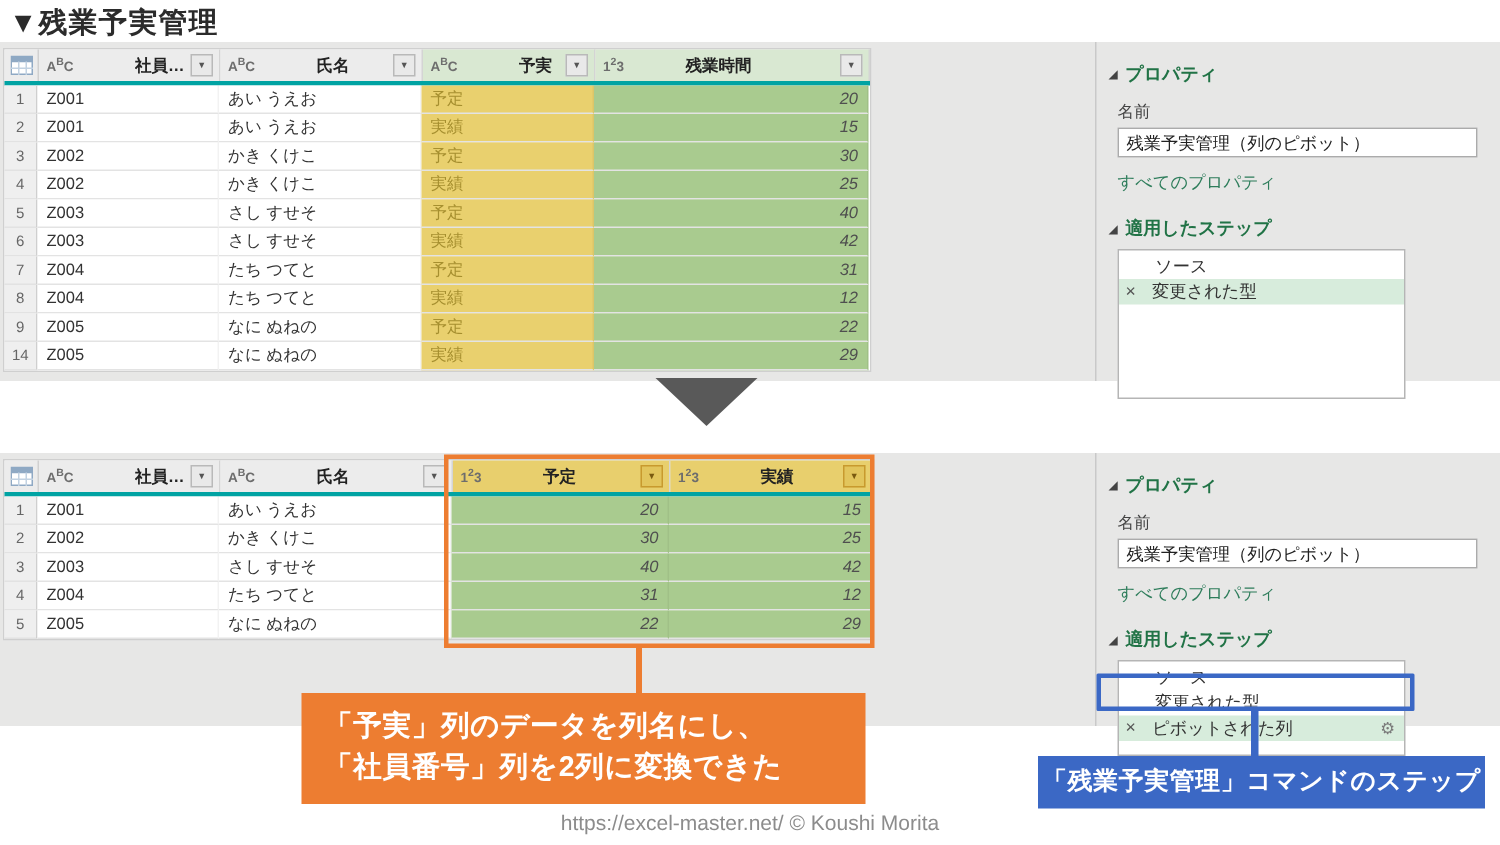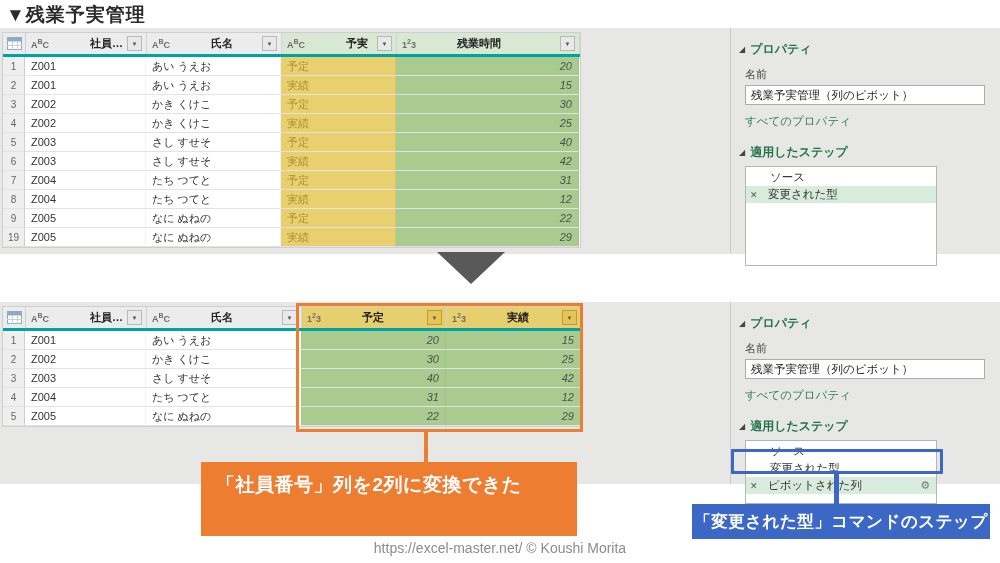--- a/index.html
+++ b/index.html
@@ -182,21 +182,21 @@
         <div class="pq-cell cell-green" style="width: 183px;">12</div>
       </div>
       <div class="pq-row">
         <div class="pq-rn">9</div>
         <div class="pq-cell cell-text" style="width: 121px;">Z005</div>
         <div class="pq-cell cell-text" style="width: 135px;">なに ぬねの</div>
         <div class="pq-cell cell-yellow" style="width: 115px;">予定</div>
         <div class="pq-cell cell-green" style="width: 183px;">22</div>
       </div>
       <div class="pq-row">
-        <div class="pq-rn">19</div>
+        <div class="pq-rn">14</div>
         <div class="pq-cell cell-text" style="width: 121px;">Z005</div>
         <div class="pq-cell cell-text" style="width: 135px;">なに ぬねの</div>
         <div class="pq-cell cell-yellow" style="width: 115px;">実績</div>
         <div class="pq-cell cell-green" style="width: 183px;">29</div>
       </div>
     </div>
   <div id="table-after" class="pq-table" style="left:2px;top:306px;">
       <div class="pq-hrow">
         <div class="pq-corner">
           <svg width="15" height="13" viewBox="0 0 15 13">
@@ -313,24 +313,25 @@
           <span class="step-label">ピボットされた列</span>
           <span class="step-gear">⚙</span>
         </div>
       </div>
   </div>
 
   <div class="big-arrow"></div>
   <div class="orange-rect"></div>
   <div class="orange-line"></div>
   <div class="orange-callout">
+    <div>「予実」列のデータを列名にし、</div>
     <div>「社員番号」列を2列に変換できた</div>
   </div>
   <div class="blue-rect"></div>
   <div class="blue-line"></div>
-  <div class="blue-callout">「変更された型」コマンドのステップ</div>
+  <div class="blue-callout">「残業予実管理」コマンドのステップ</div>
 
   <div class="footer">
     <span>https://excel-master.net/</span>
     <span>© Koushi Morita</span>
   </div>
 
 </div>
 
 </body></html>

